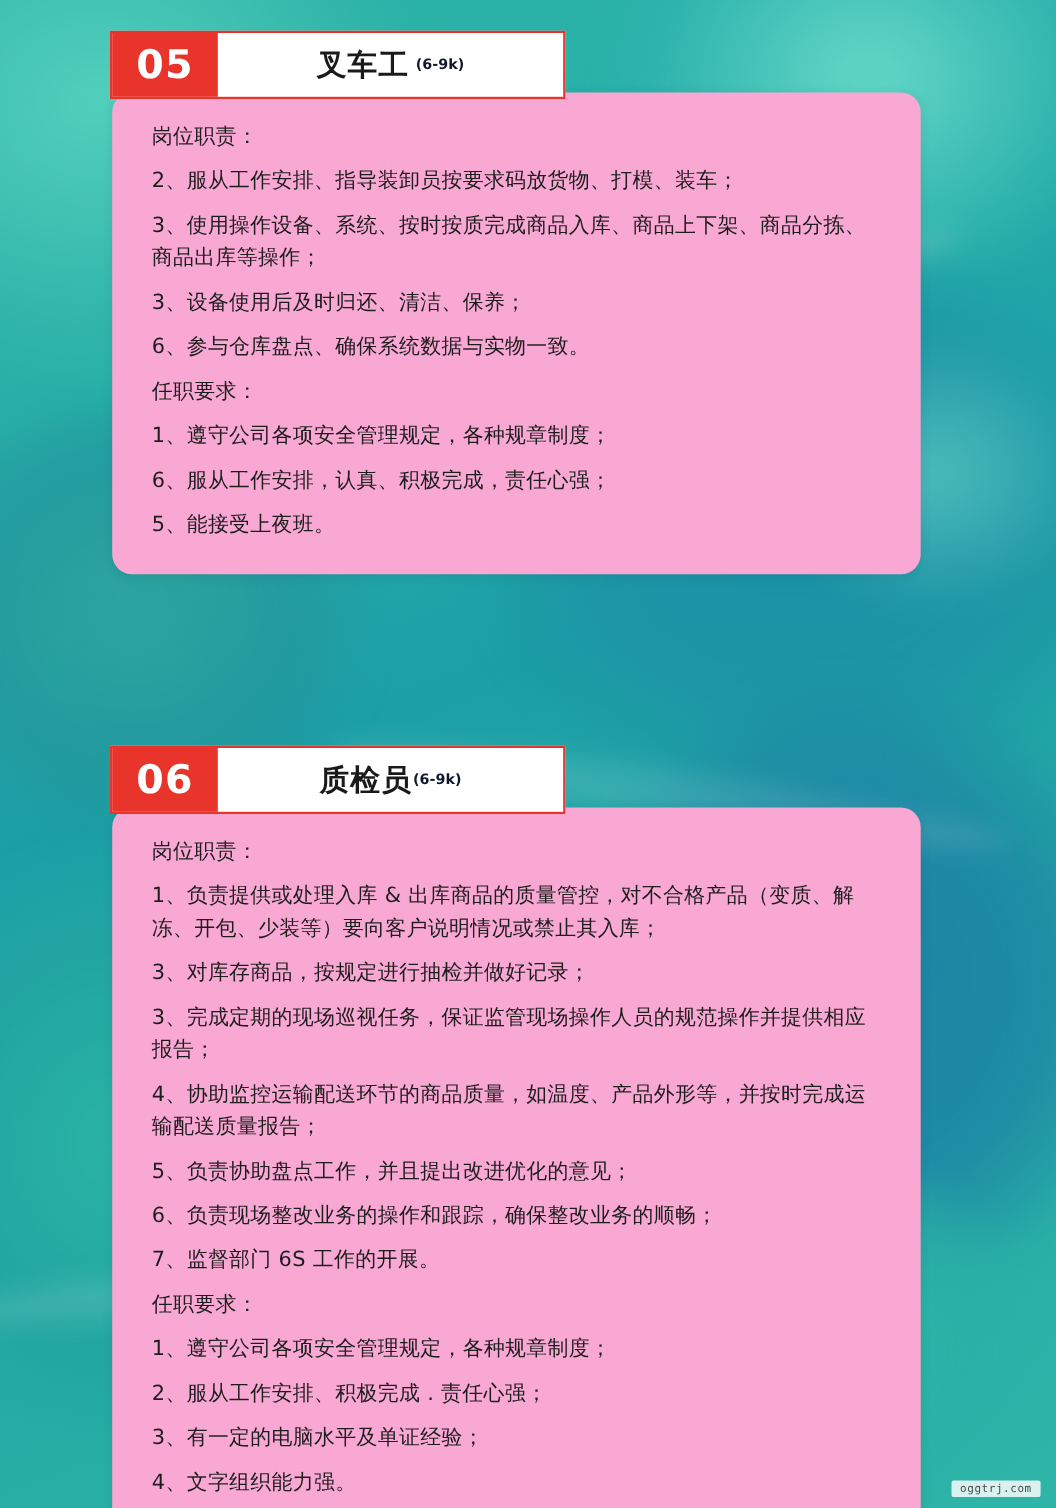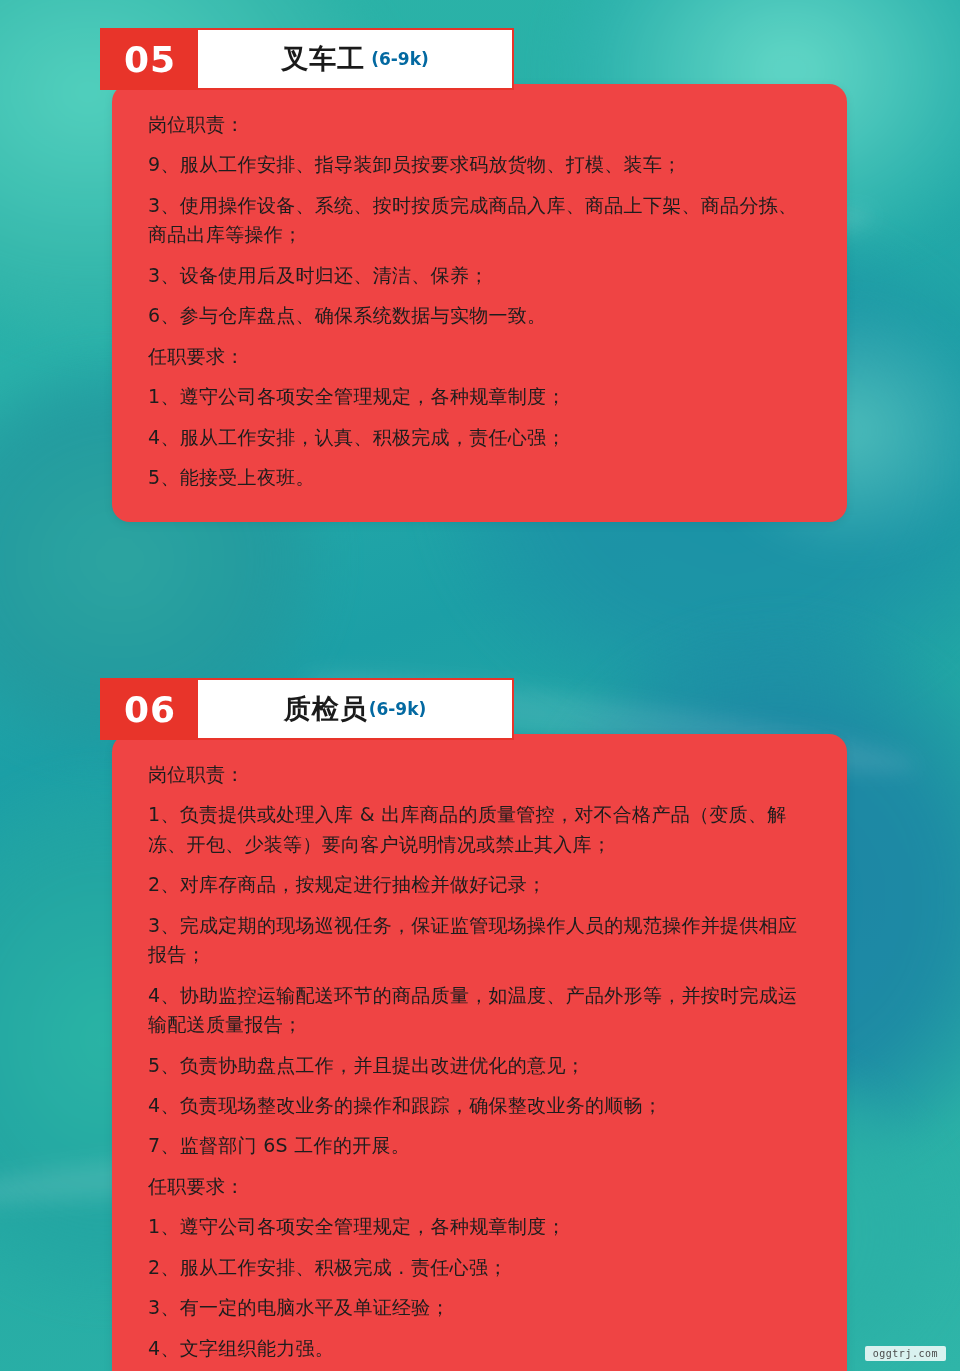--- a/index.html
+++ b/index.html
@@ -98,33 +98,33 @@
     justify-content: center;
     padding: 0 8px;
   }
   .head-title {
     font-size: 27px;
     font-weight: bold;
     color: #1a1a1a;
     letter-spacing: 1px;
   }
   .head-salary {
-    font-size: 17px;
-    color: #0369a1;
+    font-size: 13px;
+    color: #0f172a;
     margin-left: 6px;
     font-weight: bold;
   }
   .head-salary.tight { margin-left: 1px; }
 
   .card {
     position: relative;
     margin-top: -6px;
-    margin-left: 12px;
+    margin-left: 2px;
     width: 735px;
-    background: #ef4444;
+    background: #f9a8d4;
     border-radius: 18px;
     box-shadow: 0 2px 10px rgba(0,0,0,.08);
     padding: 26px 36px 30px 36px;
     box-sizing: border-box;
     z-index: 2;
   }
   .card p {
     margin: 0 0 11px 0;
     font-size: 19px;
     line-height: 1.55;
@@ -174,47 +174,47 @@
   <div class="section sec1">
     <div class="head-bar">
       <div class="head-num">05</div>
       <div class="head-title-wrap">
         <span class="head-title">叉车工</span>
         <span class="head-salary">(6-9k)</span>
       </div>
     </div>
     <div class="card">
       <p class="label">岗位职责：</p>
-      <p>9、服从工作安排、指导装卸员按要求码放货物、打模、装车；</p>
+      <p>2、服从工作安排、指导装卸员按要求码放货物、打模、装车；</p>
       <p>3、使用操作设备、系统、按时按质完成商品入库、商品上下架、商品分拣、商品出库等操作；</p>
       <p>3、设备使用后及时归还、清洁、保养；</p>
       <p>6、参与仓库盘点、确保系统数据与实物一致。</p>
       <p class="label">任职要求：</p>
       <p>1、遵守公司各项安全管理规定，各种规章制度；</p>
-      <p>4、服从工作安排，认真、积极完成，责任心强；</p>
+      <p>6、服从工作安排，认真、积极完成，责任心强；</p>
       <p>5、能接受上夜班。</p>
     </div>
   </div>
 
   <div class="section sec2">
     <div class="head-bar">
       <div class="head-num">06</div>
       <div class="head-title-wrap">
         <span class="head-title">质检员</span>
         <span class="head-salary tight">(6-9k)</span>
       </div>
     </div>
     <div class="card">
       <p class="label">岗位职责：</p>
       <p>1、负责提供或处理入库 &amp; 出库商品的质量管控，对不合格产品（变质、解冻、开包、少装等）要向客户说明情况或禁止其入库；</p>
-      <p>2、对库存商品，按规定进行抽检并做好记录；</p>
+      <p>3、对库存商品，按规定进行抽检并做好记录；</p>
       <p>3、完成定期的现场巡视任务，保证监管现场操作人员的规范操作并提供相应报告；</p>
       <p>4、协助监控运输配送环节的商品质量，如温度、产品外形等，并按时完成运输配送质量报告；</p>
       <p>5、负责协助盘点工作，并且提出改进优化的意见；</p>
-      <p>4、负责现场整改业务的操作和跟踪，确保整改业务的顺畅；</p>
+      <p>6、负责现场整改业务的操作和跟踪，确保整改业务的顺畅；</p>
       <p>7、监督部门 6S 工作的开展。</p>
       <p class="label">任职要求：</p>
       <p>1、遵守公司各项安全管理规定，各种规章制度；</p>
       <p>2、服从工作安排、积极完成 . 责任心强；</p>
       <p>3、有一定的电脑水平及单证经验；</p>
       <p>4、文字组织能力强。</p>
     </div>
   </div>
 
   <div class="watermark">oggtrj.com</div>

